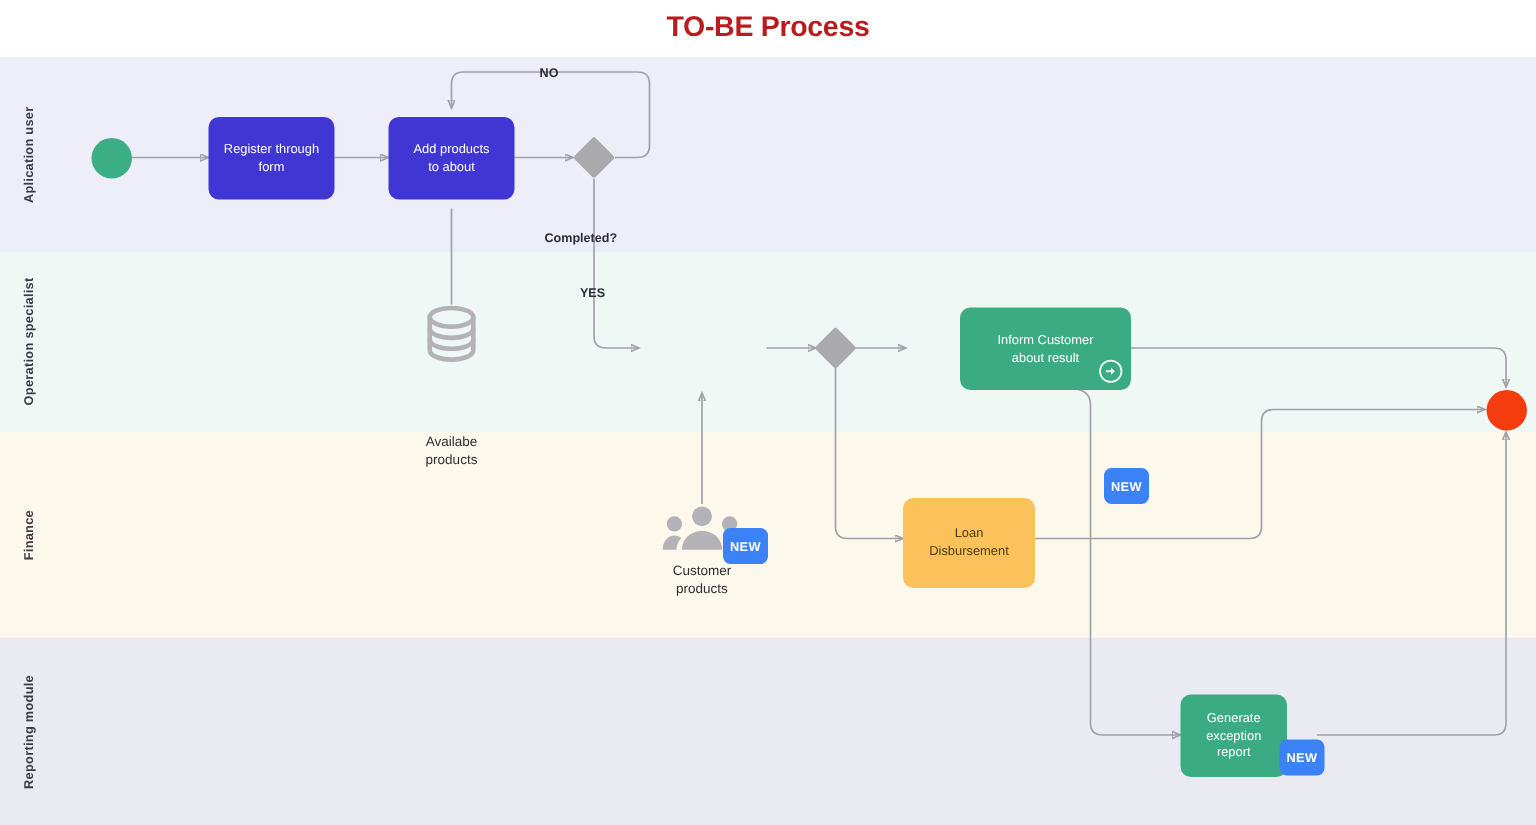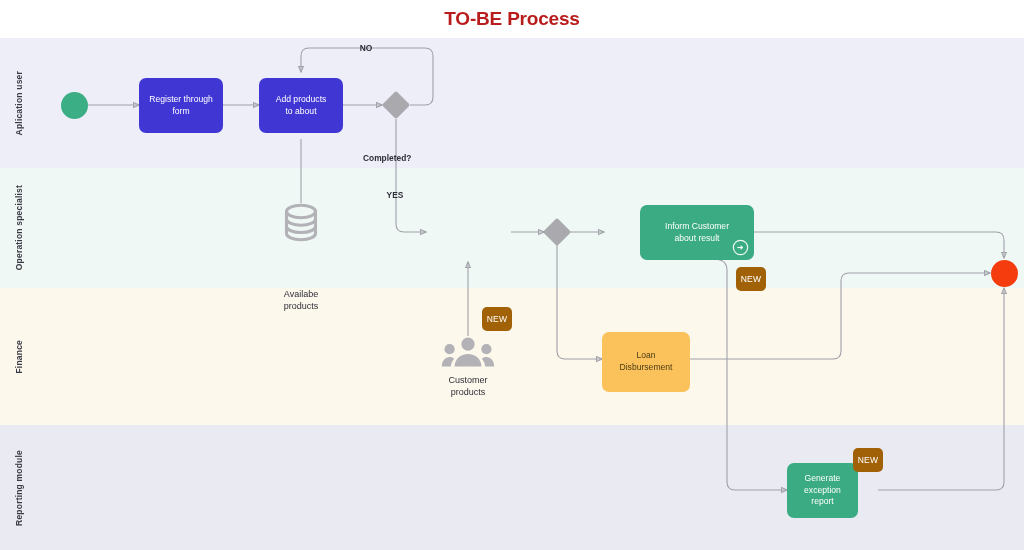--- a/index.html
+++ b/index.html
@@ -134,28 +134,29 @@
     text-align: center;
     white-space: pre-line;
   }
 
   
   .badge-new {
     position: absolute;
     width: 30px;
     height: 24px;
     border-radius: 5px;
-    background: #a16207;
+    background: #3b82f6;
     color: #ffffff;
     font-size: 8.5px;
-    font-weight: normal;
+    font-weight: bold;
     display: flex;
     align-items: center;
     justify-content: center;
     letter-spacing: 0.3px;
+    margin-top: 45px;
   }
 
   
   .subproc-marker {
     position: absolute;
     width: 17px;
     height: 17px;
   }
 </style>
 </head>

